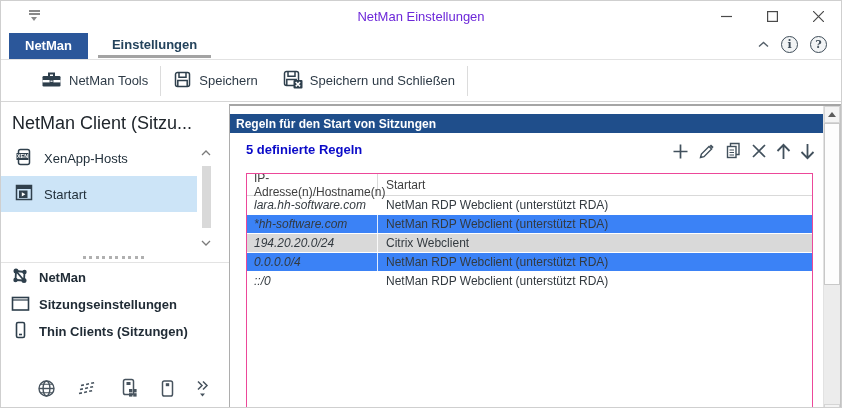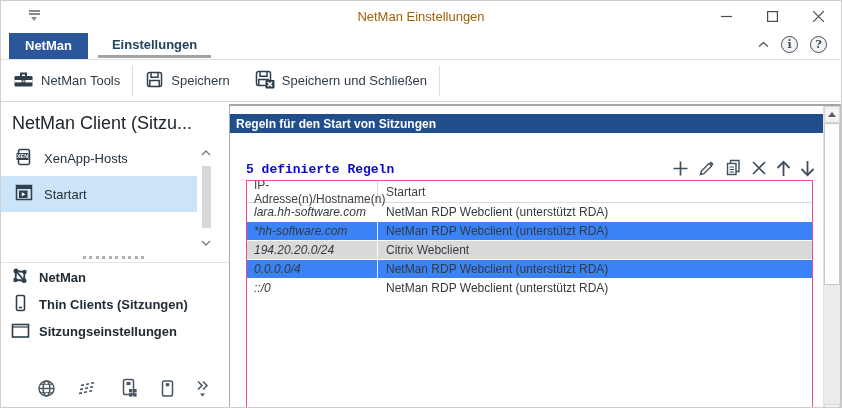--- a/index.html
+++ b/index.html
@@ -4,36 +4,36 @@
 <style>
   * { margin:0; padding:0; box-sizing:border-box; }
   html,body { background:#e8e8e8; font-family:"Liberation Sans","DejaVu Sans",sans-serif; }
   .window{ width:842px; height:408px; background:#fff; border:1px solid #cfcfcf; position:relative; overflow:hidden; color:#2a3138;}
 
   
   .titlebar{ height:30px; display:flex; align-items:center; position:relative; background:#fff;}
   .qat{ margin-left:26px; width:14px; height:12px; display:flex; flex-direction:column; align-items:center; gap:1px; cursor:default;}
   .qat .bar{ width:11px; height:2px; background:#8a8a8a;}
   .qat .tri{ width:0;height:0;border-left:3.5px solid transparent;border-right:3.5px solid transparent;border-top:4px solid #8a8a8a; margin-top:1px;}
-  .title{ position:absolute; left:0; right:0; text-align:center; font-size:13px; color:#a16207;}
+  .title{ position:absolute; left:0; right:0; text-align:center; font-size:13px; color:#6d28d9;}
   .win-controls{ margin-left:auto; display:flex; height:30px; z-index:2;}
   .win-btn{ width:46px; height:30px; display:flex; align-items:center; justify-content:center; color:#4a4a4a; font-size:13px;}
   .win-btn svg{ display:block;}
 
   
   .tabrow{ height:29px; display:flex; align-items:flex-end; border-bottom:1px solid #e2e2e2; position:relative; background:#fff;}
   .tab{ font-size:13px; font-weight:bold; padding:4px 14px 5px 14px; margin-bottom:1px;}
   .tab-netman{ background:#2b579a; color:#fff; margin-left:8px; padding:5px 16px 6px 16px; margin-bottom:0;}
   .tab-settings{ color:#24435c; border-bottom:3px solid #a3a3a3; margin-left:10px; padding-bottom:3px;}
   .tabrow-right{ margin-left:auto; display:flex; align-items:center; gap:12px; padding-right:14px; margin-bottom:6px;}
   .collapse-chev svg{ display:block;}
   .circ{ width:17px; height:17px; border-radius:50%; border:1.5px solid #3f4d59; background:#f2f4f5; color:#3f4d59; font-size:11px; font-weight:bold; display:flex; align-items:center; justify-content:center; font-family:"DejaVu Serif",serif;}
 
   
-  .toolbar{ height:42px; display:flex; align-items:center; border-bottom:1px solid #d6d6d6; background:#fff;}
+  .toolbar{ height:42px; display:flex; align-items:center; border-bottom:1px solid #d6d6d6; background:#fff;padding-left:28px;}
   .tb-btn{ display:flex; align-items:center; gap:7px; font-size:13px; color:#2e3b47; padding:0 12px; height:100%;}
   .tb-sep{ width:1px; height:30px; background:#dcdcdc;}
 
   
   .main{ display:flex; height:305px;}
   .sidebar{ width:228px; position:relative; background:#fff; flex-shrink:0;}
   .sb-title{ font-size:18px; color:#20262c; padding:11px 16px 4px 11px; white-space:nowrap; overflow:hidden;}
   .nav-wrap{ display:flex; margin-top:2px; }
   .nav-list{ width:196px;}
   .nav-item{ height:36px; display:flex; align-items:center; gap:10px; padding-left:13px; font-size:13px; color:#22303b;}
@@ -47,21 +47,21 @@
   .group-list{ margin-top:1px;}
   .group-item{ height:27px; display:flex; align-items:center; gap:9px; padding-left:10px; font-size:13px; font-weight:bold; color:#212c36;}
   .group-item.sel{ background:#cce4f7;}
   .bottom-strip{ position:absolute; left:0; right:0; bottom:0; height:38px; display:flex; align-items:center; justify-content:flex-end; gap:21px; padding-right:20px;}
   .strip-icon{ display:flex; align-items:center; }
 
   
   .panel{ margin-top:2px; width:613px; height:336px; border:1px solid #c3c3c3; border-top:2px solid #a5a5a5; border-left:1px solid #adadad; display:grid; grid-template-columns:1fr 17px; grid-template-rows:1fr 18px; background:#fff;}
   .panel-content{ grid-column:1; grid-row:1; overflow:hidden; display:flex; flex-direction:column;}
   .panel-header{ margin-top:8px; height:19px; background:#1f4e8b; color:#fff; font-size:12px; font-weight:bold; display:flex; align-items:center; padding-left:6px;}
-  .rules-row{ display:flex; align-items:flex-end; margin-top:16px; height:28px;font-family:Liberation Mono, monospace;}
+  .rules-row{ display:flex; align-items:flex-start; margin-top:9px; height:28px;}
   .rules-label{ padding-left:16px; font-size:13px; font-weight:bold; color:#0a0ac8;}
   .actions{ margin-left:auto; display:flex; align-items:center; gap:9px; padding-right:8px;}
   .act{ display:flex; align-items:center; justify-content:center;}
 
   .tablewrap{ flex:1; margin:3px 10px 0 16px; border:1px solid #ec4899; font-size:12px; overflow:hidden; display:flex; flex-direction:column;}
   .thead{ display:flex; height:22px; align-items:center; color:#3f3f3f; border-bottom:1px solid #d9d9d9;}
   .th1{ width:131px; padding-left:7px; border-right:1px solid #d9d9d9; height:100%; display:flex; align-items:center;}
   .th2{ padding-left:8px;}
   .trow{ display:flex; height:19px; align-items:center; color:#333a40; border-bottom:1px solid #fff;}
   .td1{ width:131px; padding-left:7px; border-right:1px solid rgba(255,255,255,.85); height:100%; display:flex; align-items:center;font-style:italic;}
@@ -233,35 +233,35 @@
               <circle cx="5" cy="4" r="2.5" fill="#2e3f4c"></circle>
               <circle cx="13.5" cy="5" r="2.2" fill="#2e3f4c"></circle>
               <circle cx="4.5" cy="13" r="2.2" fill="#2e3f4c"></circle>
               <circle cx="13" cy="13.5" r="2.5" fill="#2e3f4c"></circle>
             </svg>
           </span>
           <span>NetMan</span>
         </div>
         <div class="group-item">
           <span>
+            <svg width="19" height="17" viewBox="0 0 19 17">
+              <rect x="1.5" y="2.5" width="16" height="12.5" fill="none" stroke="#2e3f4c" stroke-width="1.6"></rect>
+              <line x1="1.5" y1="5" x2="17.5" y2="5" stroke="#2e3f4c" stroke-width="1.2"></line>
+            </svg>
+          </span>
+          <span>Sitzungseinstellungen</span>
+        </div>
+        <div class="group-item">
+          <span>
             <svg width="19" height="19" viewBox="0 0 19 19">
               <rect x="5.5" y="1.5" width="8" height="15" rx="1.5" fill="none" stroke="#2e3f4c" stroke-width="1.6"></rect>
               <line x1="8" y1="13.5" x2="11" y2="13.5" stroke="#2e3f4c" stroke-width="1.6"></line>
             </svg>
           </span>
           <span>Thin Clients (Sitzungen)</span>
-        </div>
-        <div class="group-item">
-          <span>
-            <svg width="19" height="17" viewBox="0 0 19 17">
-              <rect x="1.5" y="2.5" width="16" height="12.5" fill="none" stroke="#2e3f4c" stroke-width="1.6"></rect>
-              <line x1="1.5" y1="5" x2="17.5" y2="5" stroke="#2e3f4c" stroke-width="1.2"></line>
-            </svg>
-          </span>
-          <span>Sitzungseinstellungen</span>
         </div>
       </div>
 
       <div class="bottom-strip">
         <span class="strip-icon">
           <svg width="19" height="19" viewBox="0 0 19 19" fill="none" stroke="#47535e" stroke-width="1.4">
             <circle cx="9.5" cy="9.5" r="7.5"></circle>
             <ellipse cx="9.5" cy="9.5" rx="3.4" ry="7.5"></ellipse>
             <line x1="2" y1="9.5" x2="17" y2="9.5"></line>
             <path d="M3 5.3h13 M3 13.7h13" stroke-width="1.1"></path>

